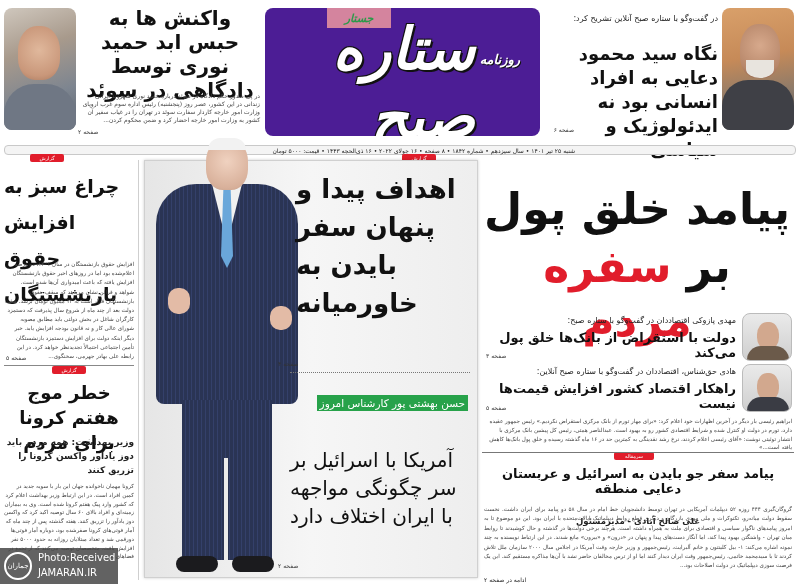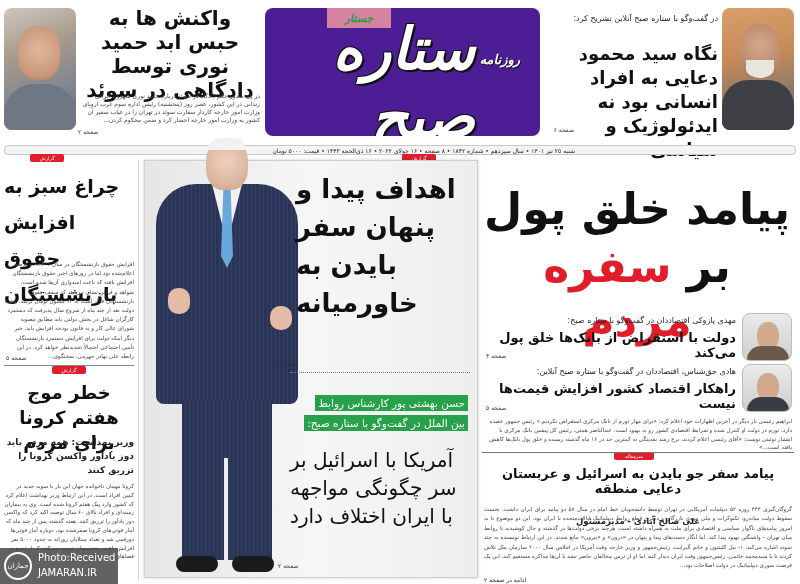--- a/index.html
+++ b/index.html
@@ -158,22 +158,21 @@
   <div class="b-hand2"></div>
   <div class="b-legs"></div>
   <div class="b-gap"></div>
   <div class="b-shoe1"></div>
   <div class="b-shoe2"></div>
 </div>
 <div class="abs c-head">اهداف پیدا و پنهان سفر بایدن به خاورمیانه</div>
 <div class="abs c-page1">صفحه ۴</div>
 <div class="abs c-dots"></div>
 <div class="abs c-green">
-  <span>حسن بهشتی پور کارشناس روابط</span><br>
-  <span>بین الملل در گفت‌وگو با ستاره صبح:</span>
+  <span>حسن بهشتی پور کارشناس امروز</span><br>
 </div>
 <div class="abs c-head2">آمریکا با اسرائیل بر سر چگونگی مواجهه با ایران اختلاف دارد</div>
 <div class="abs c-page2">صفحه ۲</div>
 
 <div class="abs r-head1">پیامد خلق پول</div>
 <div class="abs r-head2">
   <span>بر</span>
   <span class="red">سفره مردم</span>
 </div>
 

